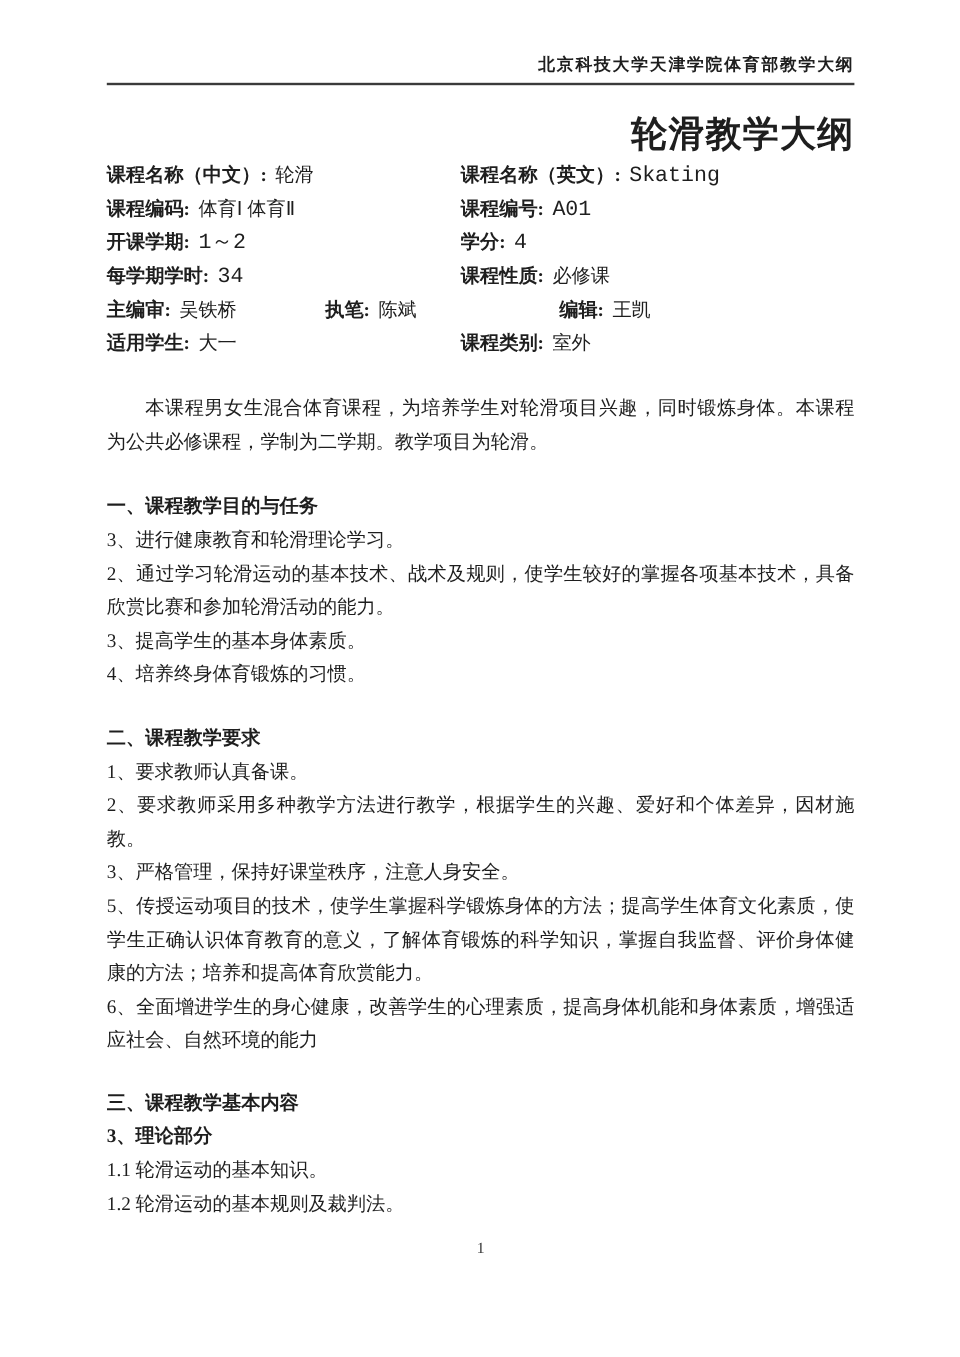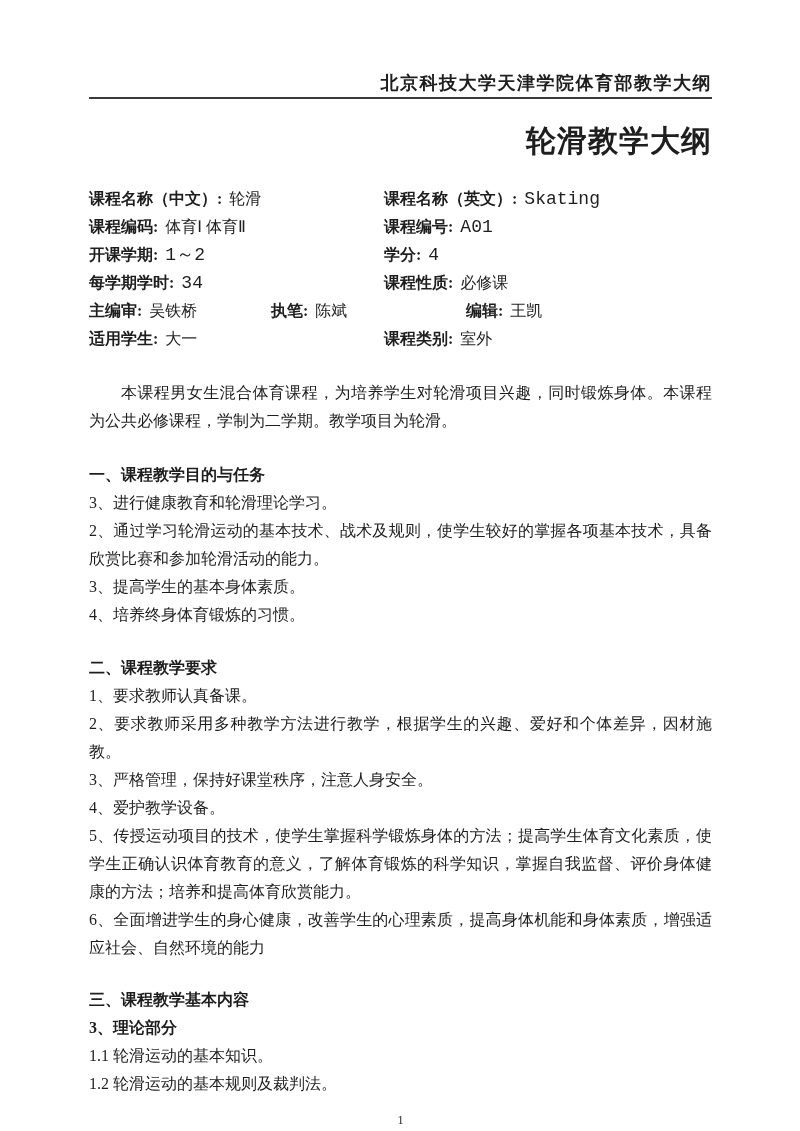--- a/index.html
+++ b/index.html
@@ -11,39 +11,38 @@
     margin: 0 auto;
     background: #ffffff;
     color: #1e1e1e;
     font-family: "Liberation Serif", serif;
     padding: 46px 88px 0 89px;
     overflow: hidden;
   }
   
   .doc-header {
     text-align: right;
-    font-size: 18px;
+    font-size: 14px;
     font-weight: bold;
     letter-spacing: 1.5px;
     line-height: 18px;
     padding-bottom: 5px;
     border-bottom: 2px solid #3a3a3a;
-    margin-top: 28px;
   }
   
   .doc-title {
     margin-top: 24px;
     text-align: right;
     font-size: 30px;
     font-weight: bold;
     letter-spacing: 1px;
     line-height: 36px;
   }
   
-  .info { margin-top: 26px; font-size: 16px; line-height: 28px; }
+  .info { margin-top: 2px; font-size: 16px; line-height: 28px; }
   .info-row { display: flex; }
   .cell-left { width: 295px; }
   .cell-right { flex: 1; }
   .label { font-weight: bold; }
   .value { margin-left: 7px; }
   .mono { font-family: "Liberation Mono", monospace; font-size: 18px; }
   .editors-row { position: relative; height: 28px; }
   .editor { position: absolute; top: 0; white-space: nowrap; }
   .editor-0 { left: 0; }
   .editor-1 { left: 182px; }
@@ -150,21 +149,20 @@
     <p class="item">2、通过学习轮滑运动的基本技术、战术及规则，使学生较好的掌握各项基本技术，具备欣赏比赛和参加轮滑活动的能力。</p>
     <p class="item">3、提高学生的基本身体素质。</p>
     <p class="item">4、培养终身体育锻炼的习惯。</p>
   </div>
 
   <div class="section section-s2">
     <div class="sec-heading">二、课程教学要求</div>
     <p class="item">1、要求教师认真备课。</p>
     <p class="item">2、要求教师采用多种教学方法进行教学，根据学生的兴趣、爱好和个体差异，因材施教。</p>
     <p class="item">3、严格管理，保持好课堂秩序，注意人身安全。</p>
-    <p class="item">4、爱护教学设备。</p>
     <p class="item">5、传授运动项目的技术，使学生掌握科学锻炼身体的方法；提高学生体育文化素质，使学生正确认识体育教育的意义，了解体育锻炼的科学知识，掌握自我监督、评价身体健康的方法；培养和提高体育欣赏能力。</p>
     <p class="item">6、全面增进学生的身心健康，改善学生的心理素质，提高身体机能和身体素质，增强适应社会、自然环境的能力</p>
   </div>
 
   <div class="section section-s3">
     <div class="sec-heading">三、课程教学基本内容</div>
     <div class="sub-heading">3、理论部分</div>
     <p class="item">1.1 轮滑运动的基本知识。</p>
     <p class="item">1.2 轮滑运动的基本规则及裁判法。</p>
   </div>

